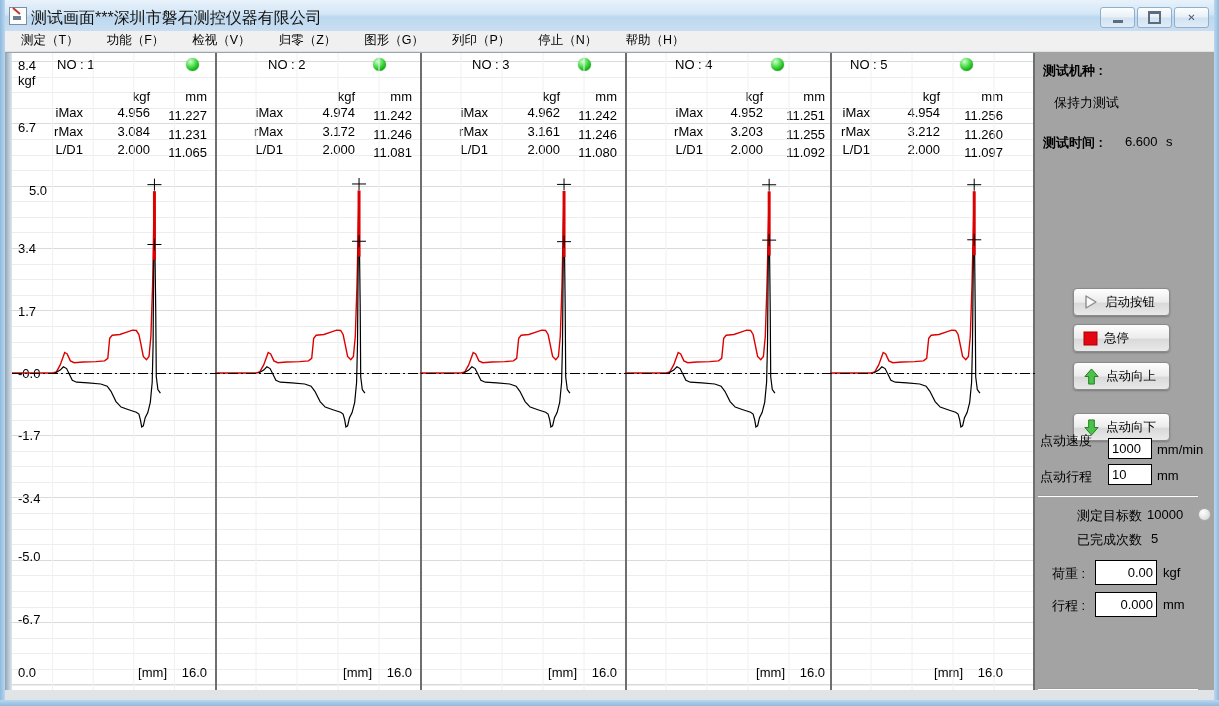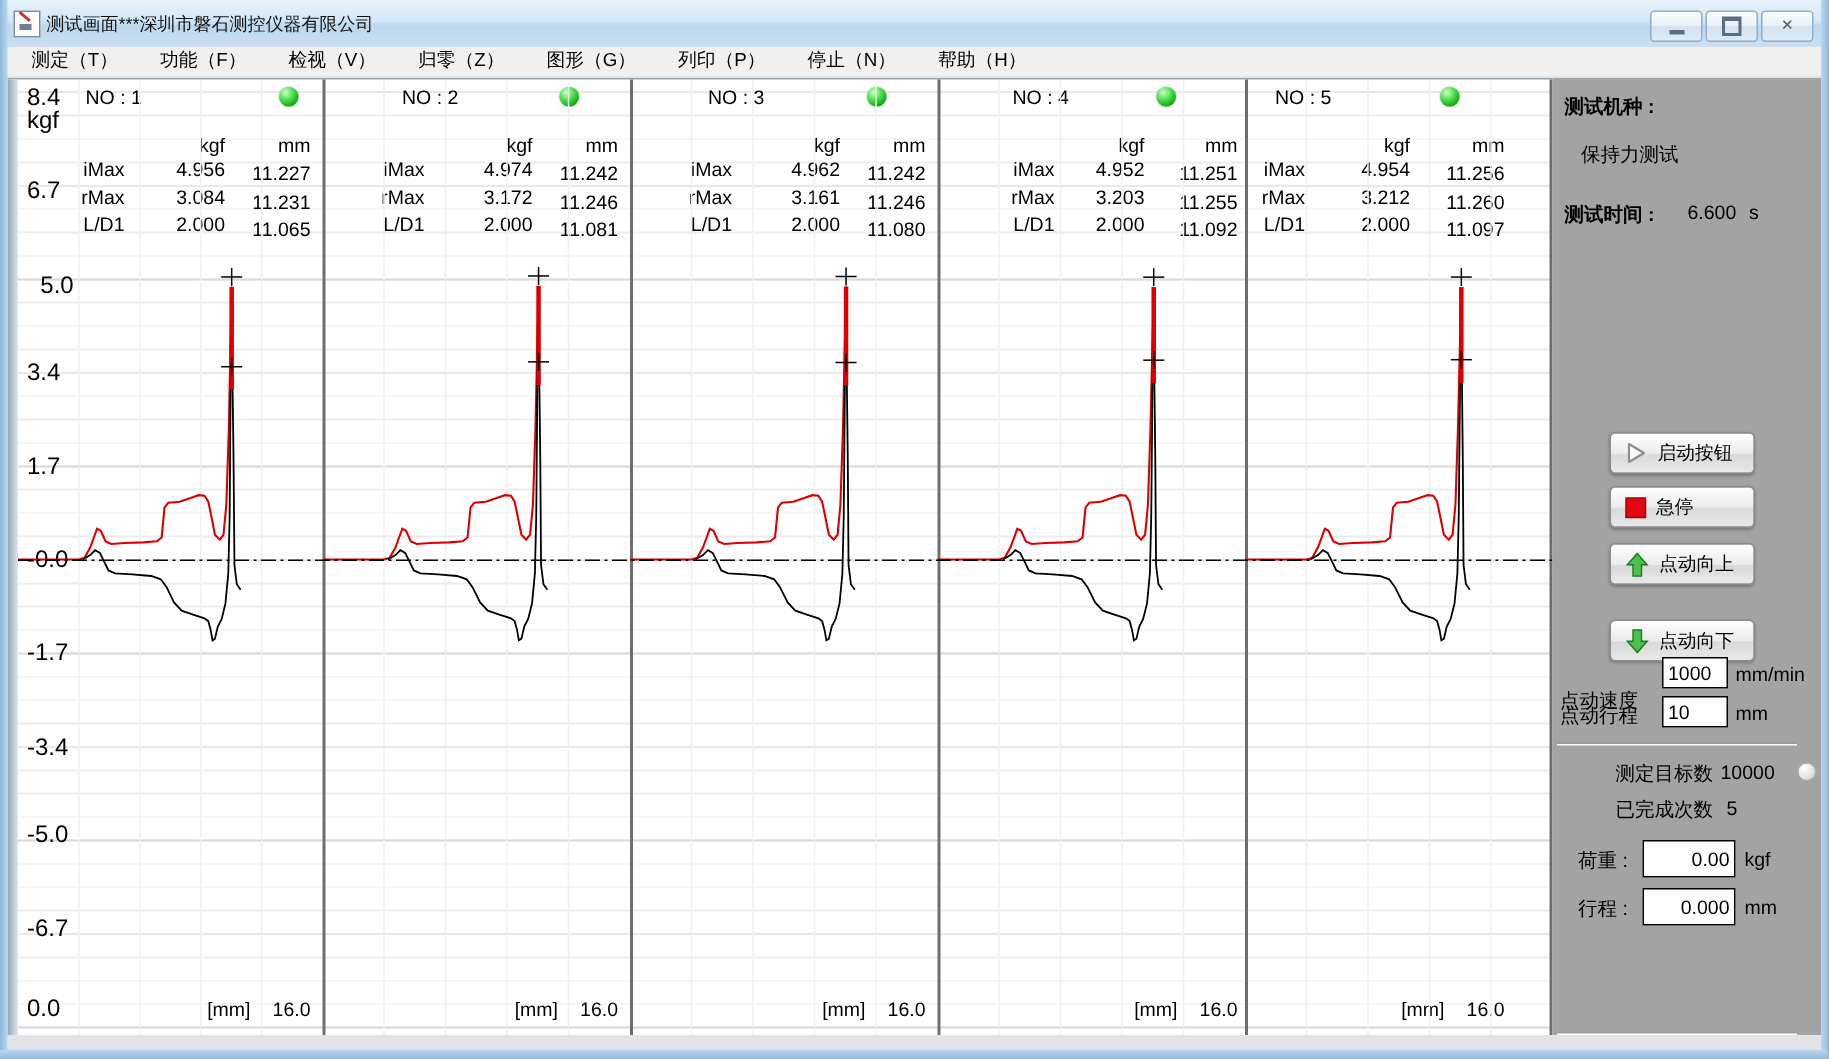--- a/index.html
+++ b/index.html
@@ -11,21 +11,21 @@
   .frame-left{left:0;top:0;width:5px;height:706px;}
   .frame-right{right:0;top:0;width:5px;height:706px;background:linear-gradient(270deg,#8fb9dd,#b9d7ef);}
   .frame-bottom{left:0;bottom:0;width:1219px;height:6px;background:linear-gradient(180deg,#b9d7ef,#8fb9dd);}
   
   .titlebar{position:absolute;left:0;top:0;width:1219px;height:31px;
             background:linear-gradient(180deg,#e8f2fb 0%,#d3e6f6 45%,#bcd8ee 55%,#cadef2 100%);
             border-bottom:1px solid #9db8cf;z-index:30;}
   .app-icon{position:absolute;left:9px;top:7px;width:16px;height:16px;background:#fdfdfd;border:1px solid #7e8ea0;}
   .app-icon:before{content:"";position:absolute;left:2px;top:2px;width:9px;height:2px;background:#c0392b;transform:rotate(40deg);}
   .app-icon:after{content:"";position:absolute;left:3px;top:8px;width:8px;height:4px;background:#6a7e94;}
-  .title-text{position:absolute;left:31px;top:8px;font-size:12px;color:#111;}
+  .title-text{position:absolute;left:31px;top:8px;font-size:16px;color:#111;}
   .winbtns{position:absolute;right:10px;top:7px;display:flex;gap:2px;}
   .winbtn{width:33px;height:19px;border:1px solid #8fb0cc;border-radius:3px;
           background:linear-gradient(180deg,#fdfefe,#e7f0f8 48%,#d2e2f1 52%,#e0ecf7);
           display:flex;align-items:center;justify-content:center;font-size:10px;color:#49596b;font-weight:bold;}
   .glyph-min{width:10px;height:3px;background:#5d6d7e;margin-top:7px;}
   .glyph-max{width:9px;height:8px;border:2px solid #5d6d7e;border-top-width:3px;}
   
   .menubar{position:absolute;left:1px;top:31px;width:1217px;height:21px;background:#f0f0f0;
            border-bottom:1px solid #e0e0e0;z-index:30;display:flex;align-items:center;padding-left:6px;box-sizing:border-box;}
   .menu-item{font-size:12.5px;color:#000;padding:2px 14px 3px 14px;cursor:default;}
@@ -35,21 +35,21 @@
   .left-strip{position:absolute;left:0;top:0;width:7px;height:638px;
               background:linear-gradient(90deg,#91a3b3,#c7d4de 70%,#dde6ec);}
   .grid{position:absolute;left:7px;top:0;width:1023px;height:638px;
         background-image:
           repeating-linear-gradient(to bottom,#dadada 0 1px,transparent 1px 62.35px),
           repeating-linear-gradient(to bottom,#ededed 0 1px,transparent 1px 15.588px);
         background-position:0 8px,0 8px;}
   .separator{position:absolute;top:0;width:2px;height:638px;background:#6e6e6e;}
   .panel-svg{position:absolute;top:0;}
   .zero-overlay{position:absolute;left:7px;top:0;width:1023px;height:638px;pointer-events:none;}
-  .axis-label{position:absolute;left:13px;width:40px;font-size:16px;color:#000;line-height:15px;}
+  .axis-label{position:absolute;left:13px;width:40px;font-size:13px;color:#000;line-height:15px;}
   .hdr-text{position:absolute;font-size:13px;color:#000;white-space:nowrap;}
   .ra{text-align:right;}
   .led{position:absolute;width:13px;height:13px;border-radius:50%;
        background:radial-gradient(circle at 35% 28%,#ccffcc,#4ede4e 40%,#17b017 70%,#0d870d);
        box-shadow:0 0 1px #2c8c2c;}
   .bottom-label{position:absolute;font-size:13px;color:#000;white-space:nowrap;text-align:right;}
   
   .sidebar{position:absolute;left:1035px;top:52px;width:179px;height:638px;background:#a3a3a3;z-index:20;}
   .sb-abs{position:absolute;font-size:13px;color:#000;white-space:nowrap;}
   .sb-bold{font-weight:bold;}
@@ -308,21 +308,21 @@
         </svg>
       <span>点动向上</span>
     </div>
     <div class="sb-btn" style="top:361px;">
       <svg width="17" height="17" viewBox="0 0 18 18">
           <path d="M9 17 L2 9 L6 9 L6 1 L12 1 L12 9 L16 9 Z" fill="#4cc24c" stroke="#1d7a1d" stroke-width="1"></path>
         </svg>
       <span>点动向下</span>
     </div>
 
-    <div class="sb-abs" style="left:5px;top:406px;">点动速度</div>
+    <div class="sb-abs" style="left:5px;top:380px;">点动速度</div>
     <input class="sb-input" style="left: 73px; top: 386px; width: 44px; height: 21px;" value="1000">
     <div class="sb-abs" style="left:122px;top:390px;">mm/min</div>
 
     <div class="sb-abs" style="left:5px;top:416px;">点动行程</div>
     <input class="sb-input" style="left: 73px; top: 412px; width: 44px; height: 21px;" value="10">
     <div class="sb-abs" style="left:122px;top:416px;">mm</div>
 
     <div class="divider" style="top:443px;"></div>
 
     <div class="sb-abs" style="left:42px;top:455px;">测定目标数</div>

